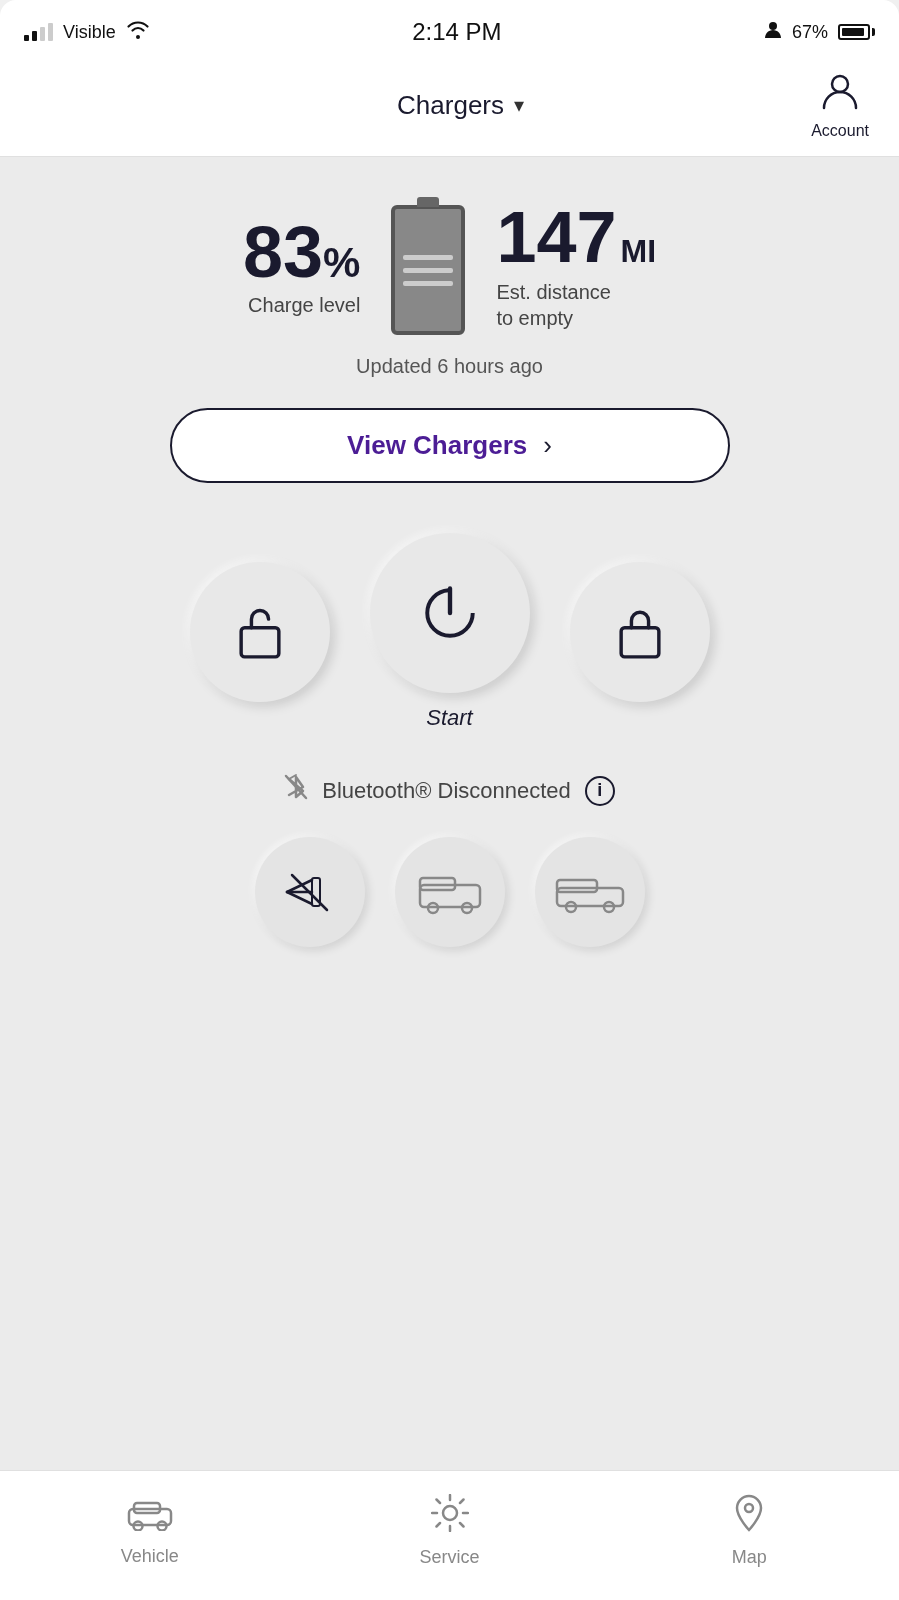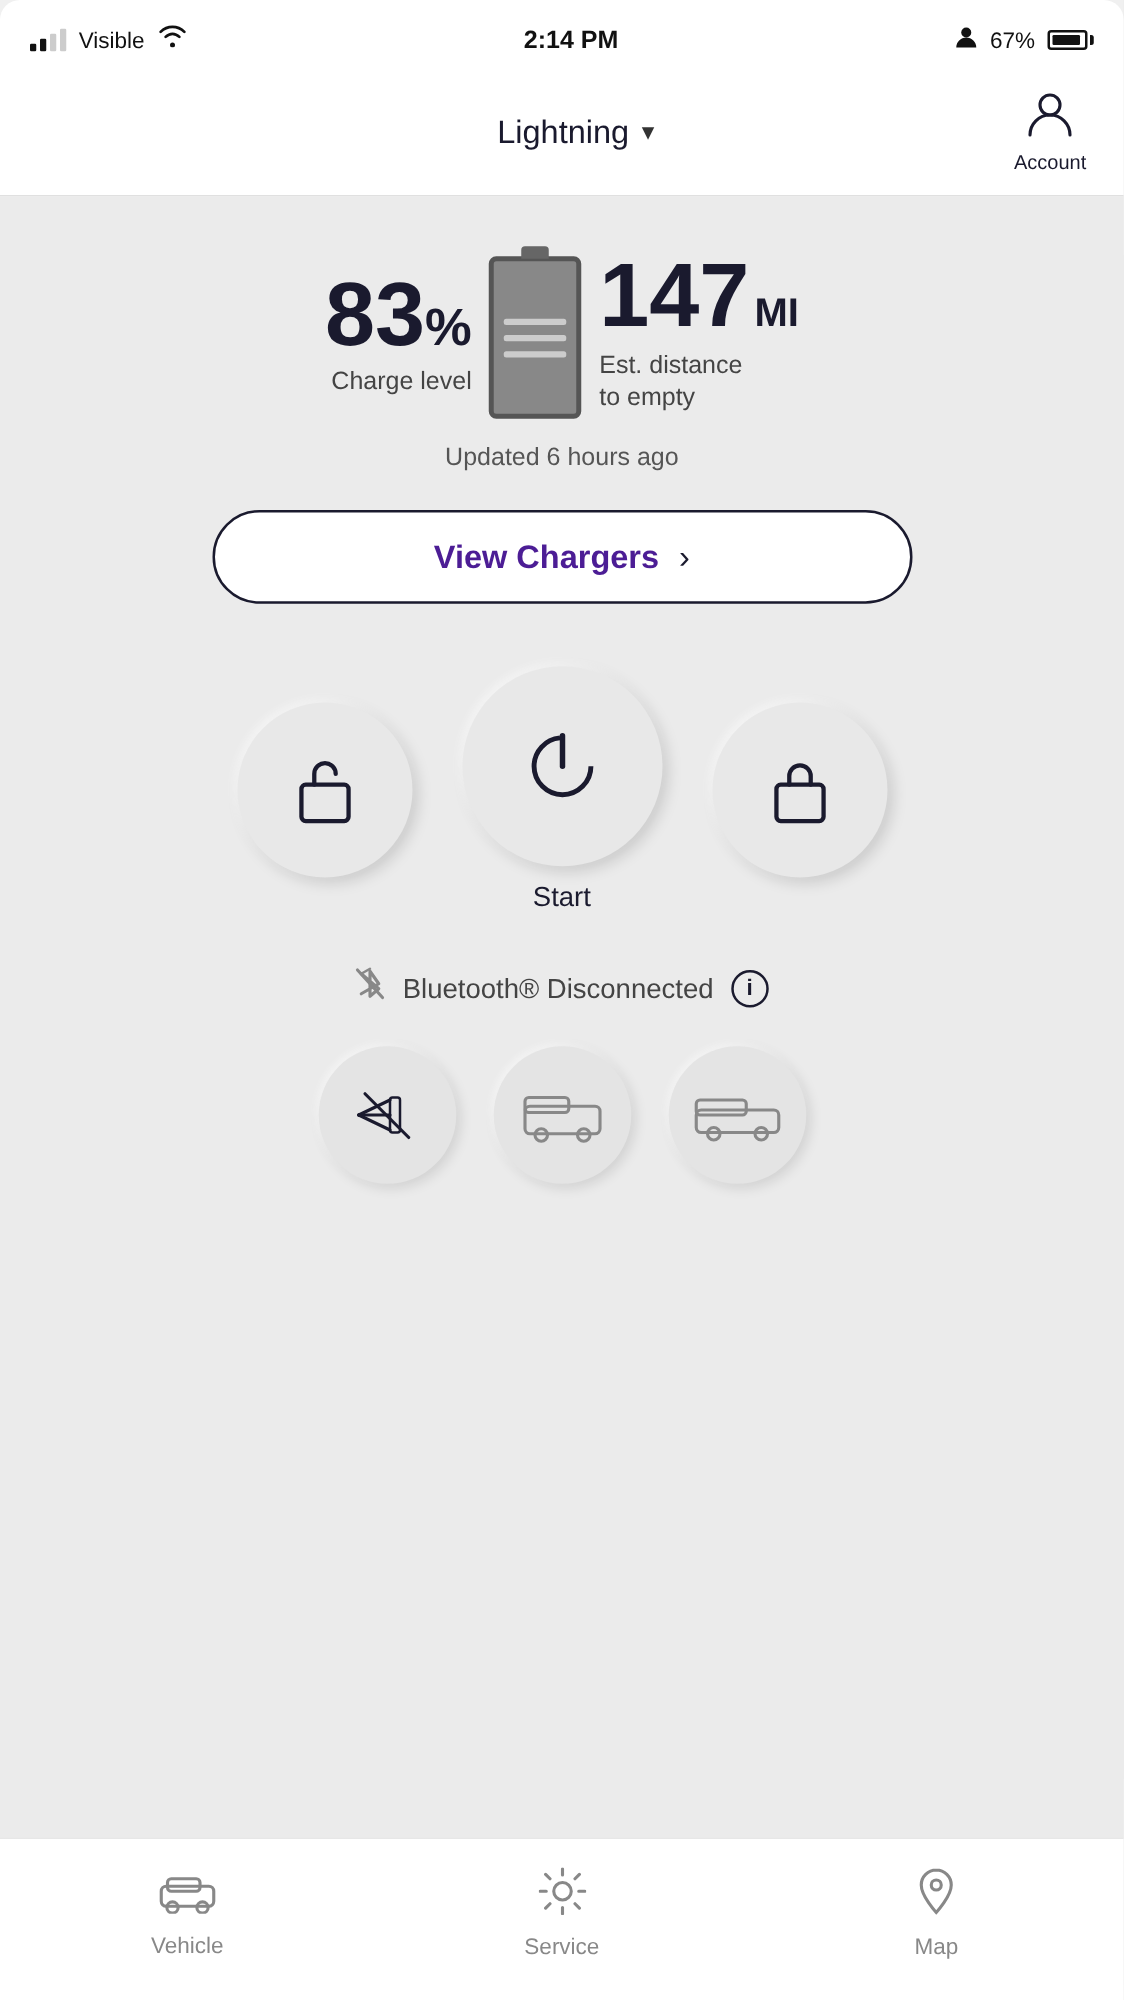--- a/index.html
+++ b/index.html
@@ -38,22 +38,22 @@
       height: 18px;
     }
     .signal-bar {
       width: 5px;
       background: #111;
       border-radius: 1px;
     }
     .signal-bar.empty { background: #ccc; }
     .wifi-icon { font-size: 20px; }
     .status-center {
-      font-size: 20px;
-      font-weight: 700;
+      font-size: 24px;
+      font-weight: 400;
       color: #111;
     }
     .status-right {
       display: flex;
       align-items: center;
       gap: 10px;
       font-size: 18px;
       font-weight: 500;
       color: #111;
     }
@@ -121,21 +121,21 @@
     .account-label {
       font-size: 16px;
       color: #1a1a2e;
     }
 
     
     .charge-section {
       display: flex;
       align-items: center;
       justify-content: center;
-      gap: 14px;
+      gap: 31px;
       margin-bottom: 20px;
     }
     .charge-left {
       display: flex;
       flex-direction: column;
       align-items: flex-end;
     }
     .charge-percent {
       font-size: 72px;
       font-weight: 800;
@@ -230,20 +230,21 @@
       box-shadow: 4px 4px 12px rgba(0,0,0,0.15), -2px -2px 8px rgba(255,255,255,0.8);
     }
     .control-circle.large {
       width: 160px;
       height: 160px;
     }
     .control-label {
       font-size: 22px;
       color: #1a1a2e;
       font-weight: 500;
+      font-style: italic;
     }
 
     
     .power-icon-svg {
       width: 70px;
       height: 70px;
     }
 
     
     .lock-svg {
@@ -416,21 +417,21 @@
           <div class="battery-fill"></div>
         </div>
         <div class="battery-tip"></div>
       </div>
     </div>
   </div>
 
   <div class="header">
     <div class="header-spacer"></div>
     <div class="header-title">
-      <span>Lightning</span>
+      <span>Chargers</span>
       <span class="chevron-down">▾</span>
     </div>
     <div class="account-btn">
       <span class="account-icon">
         <svg width="40" height="40" viewBox="0 0 40 40" fill="none">
           <circle cx="20" cy="14" r="8" stroke="#1a1a2e" stroke-width="2.5"></circle>
           <path d="M4 38c0-8.8 7.2-16 16-16s16 7.2 16 16" stroke="#1a1a2e" stroke-width="2.5" stroke-linecap="round"></path>
         </svg>
       </span>
       <span class="account-label">Account</span>

